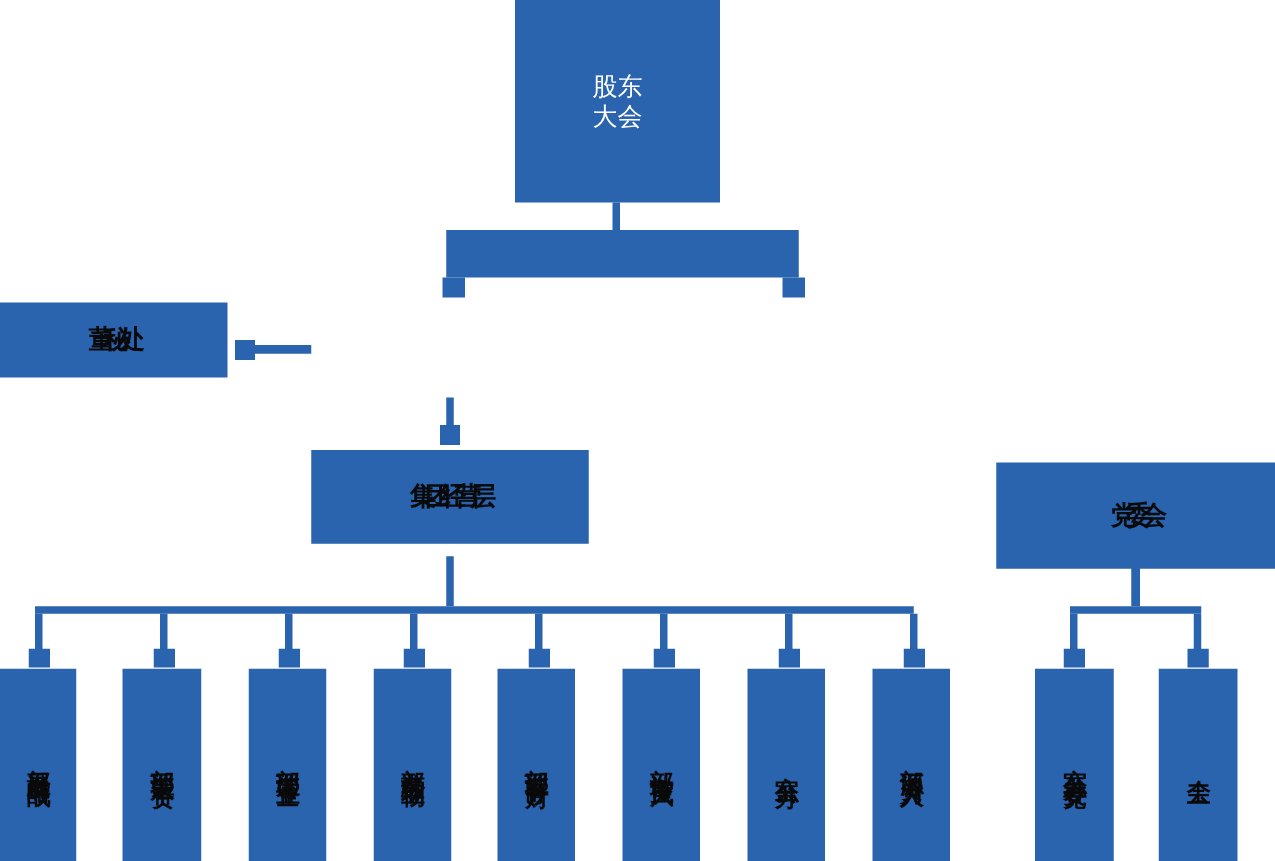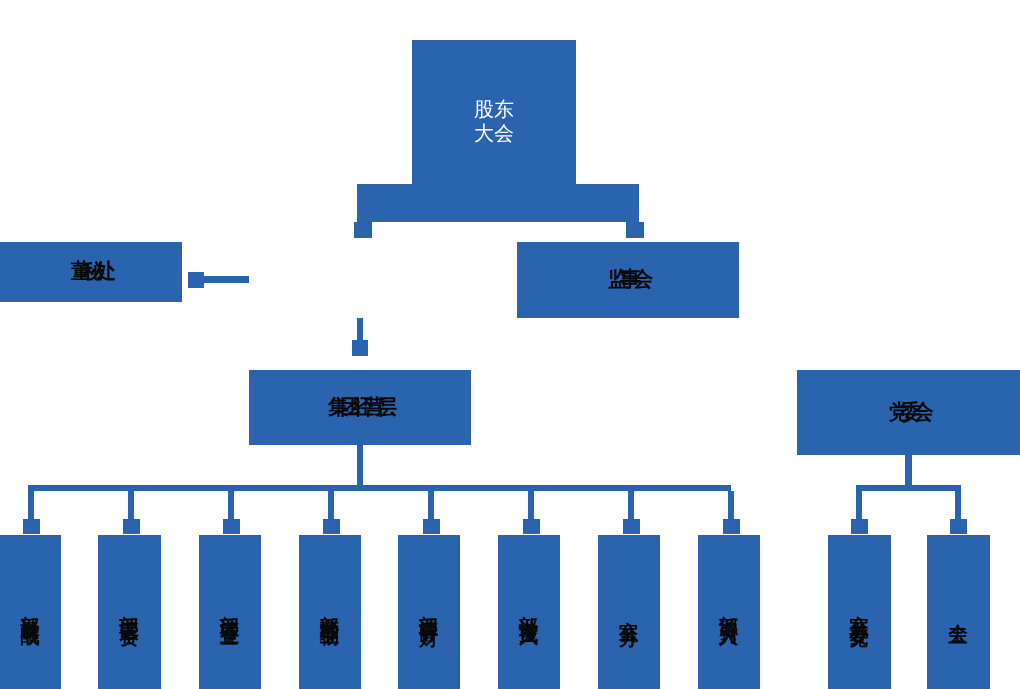--- a/index.html
+++ b/index.html
@@ -55,48 +55,45 @@
 
   
   .conn{position:absolute;background:#2A63AE;}
   .nub{position:absolute;background:#2A63AE;}
 </style>
 </head>
 <body>
 
 <div id="chart">
 
-  <div class="node top" style="left:412px;top:0px;width:164px;height:162px;margin-top:40px;">
+  <div class="node top" style="left:412px;top:0px;width:164px;height:162px;">
     <span class="label">股东
 大会</span>
   </div>
 
   <div class="conn" style="left:490px;top:162px;width:6px;height:22px;"></div>
 
   <div class="conn" style="left:357px;top:184px;width:282px;height:38px;"></div>
 
   <div class="nub" style="left:354px;top:222px;width:18px;height:16px;"></div>
   <div class="nub" style="left:626px;top:222px;width:18px;height:16px;"></div>
 
   <div class="node mid" style="left:0px;top:242px;width:182px;height:60px;">
     <span class="label">董秘处</span>
   </div>
 
   <div class="nub" style="left:188px;top:272px;width:16px;height:16px;"></div>
   <div class="conn" style="left:204px;top:276px;width:45px;height:7px;"></div>
 
 
-  <div class="node mid" style="left:517px;top:242px;width:222px;height:76px;">
-    <span class="label">监事会</span>
-  </div>
 
   <div class="conn" style="left:357px;top:318px;width:6px;height:22px;"></div>
   <div class="nub" style="left:352px;top:340px;width:16px;height:16px;"></div>
 
-  <div class="node mid" style="left:249px;top:370px;width:222px;height:75px;">
+  <div class="node mid" style="left:249px;top:360px;width:222px;height:75px;">
     <span class="label">集团经营层</span>
   </div>
 
   <div class="node mid" style="left:797px;top:370px;width:223px;height:85px;">
     <span class="label">党委会</span>
   </div>
 
   <div class="conn" style="left:357px;top:445px;width:6px;height:40px;"></div>
   <div class="conn" style="left:28px;top:485px;width:703px;height:6px;"></div>
 

